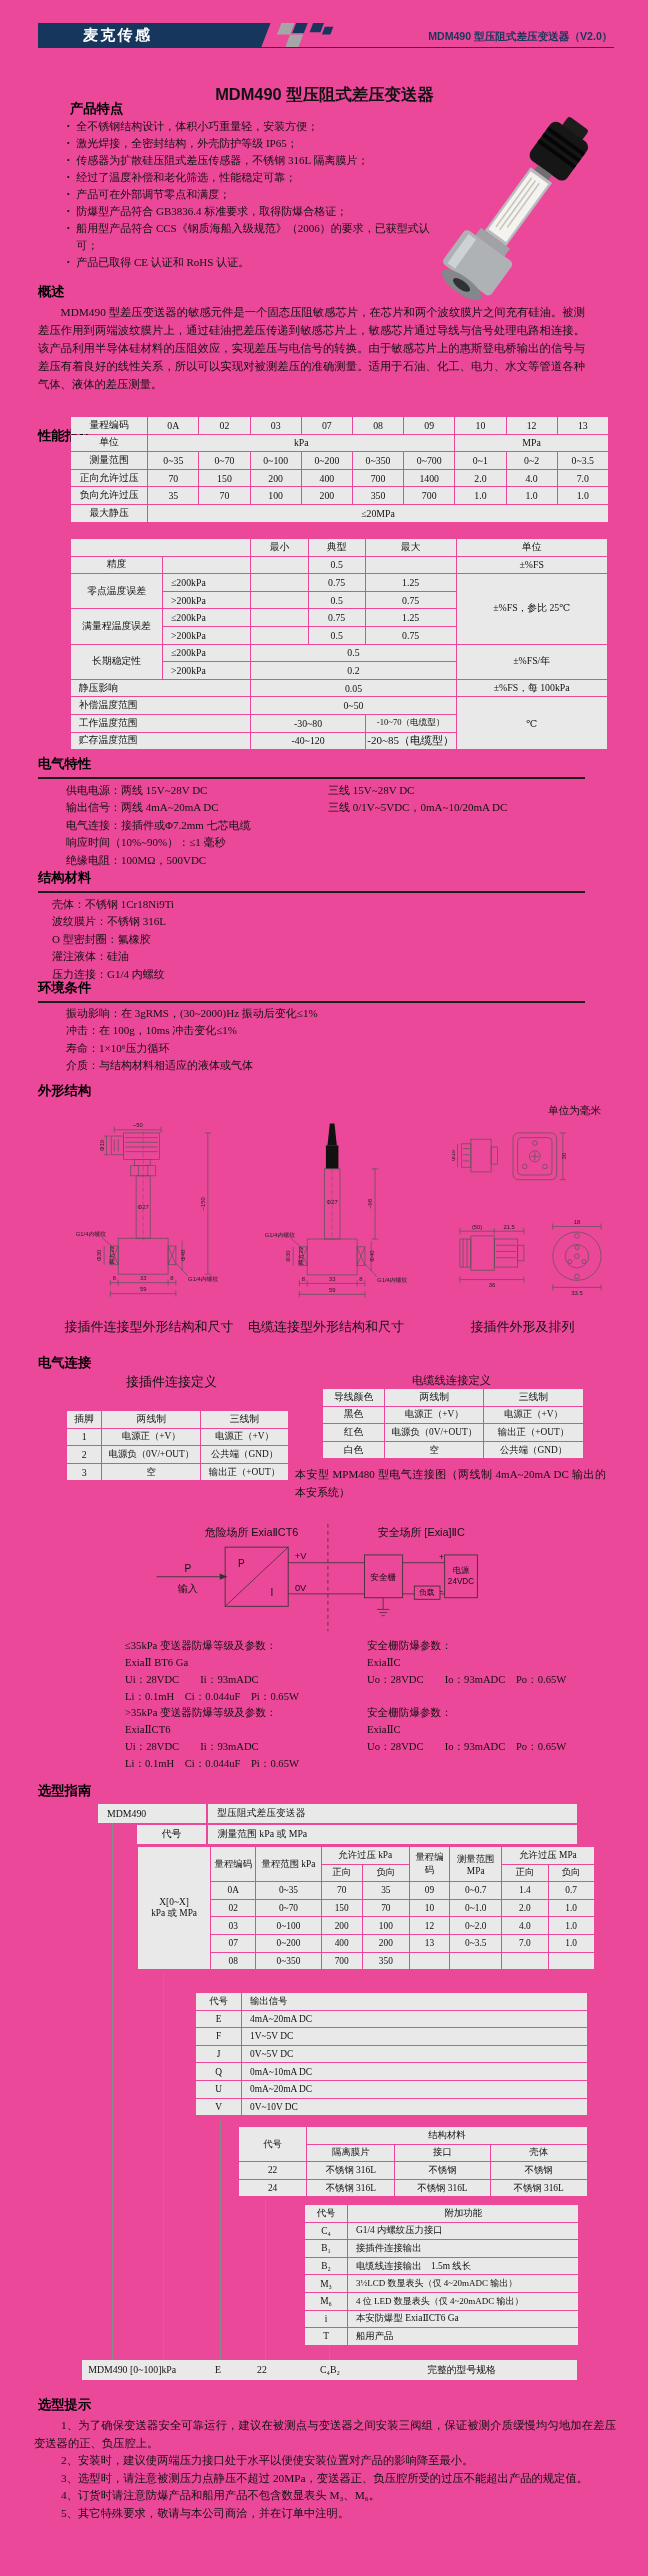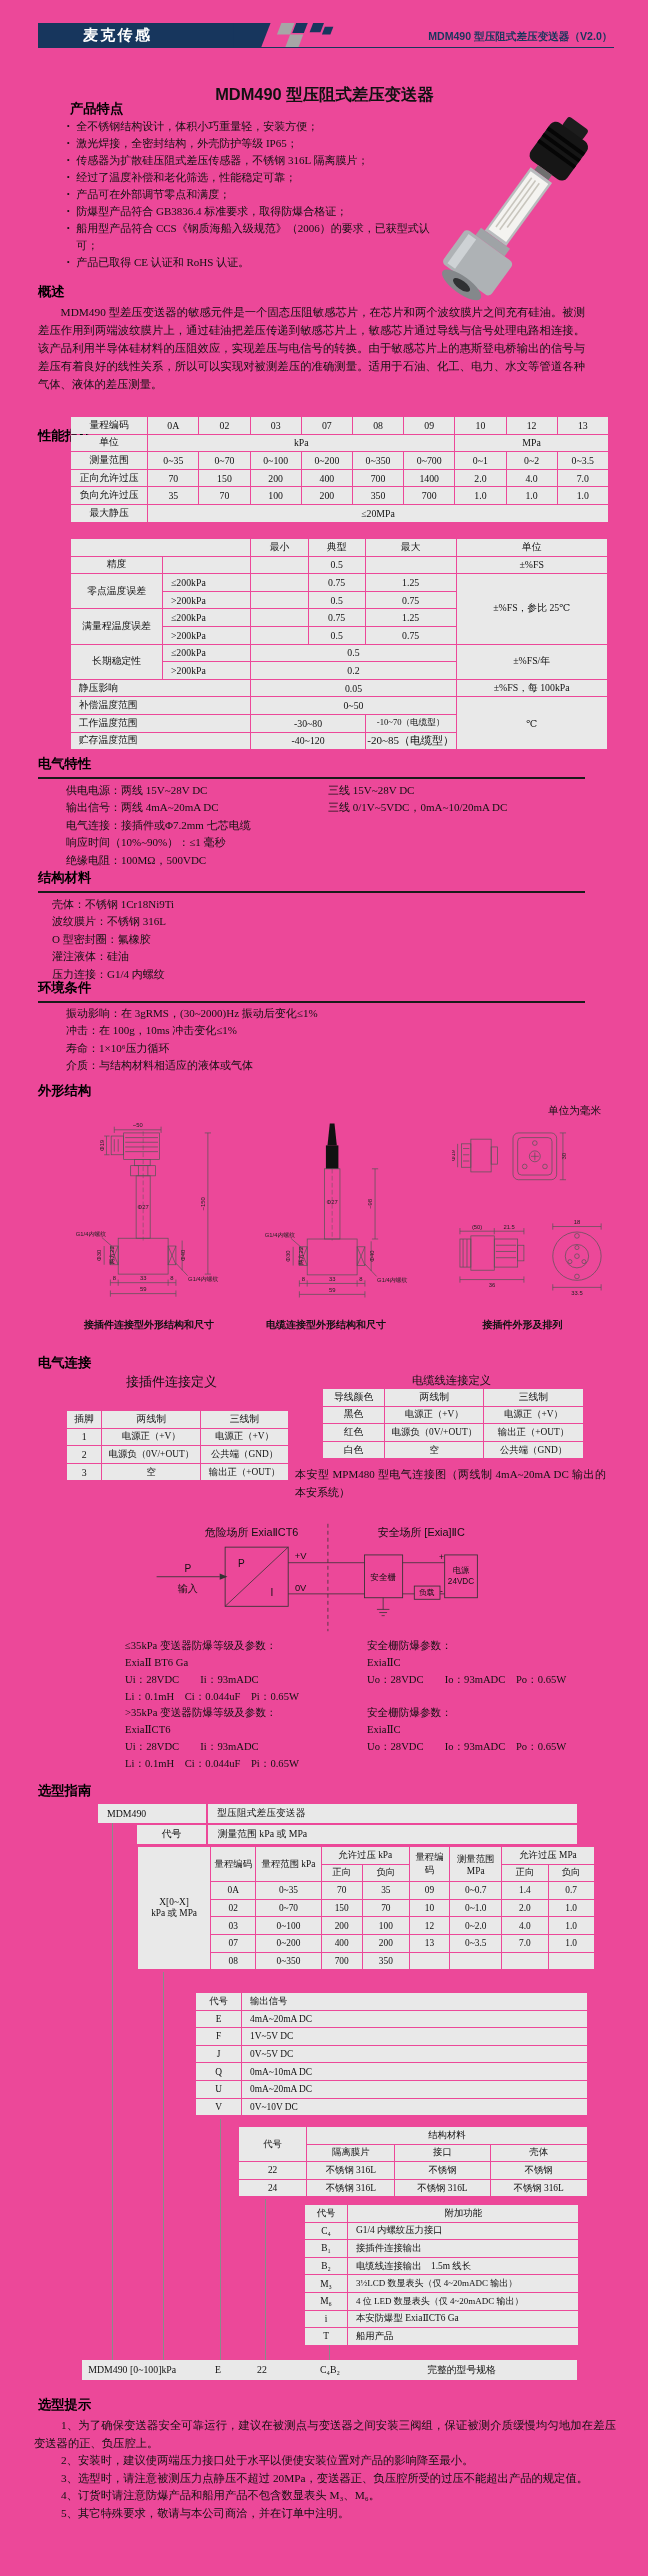--- a/index.html
+++ b/index.html
@@ -15,21 +15,21 @@
   .bullet::before{content:"\2022";position:absolute;left:0.8px;top:0;font-size:8.6px;}
   .para{font-size:11.3px;line-height:18px;text-indent:2em;text-align:justify;}
   .itemlist{font-size:11px;line-height:17.4px;white-space:nowrap;}
   .g{border-collapse:separate;border-spacing:1.6px;font-size:9.8px;table-layout:fixed;}
   .g td{background:#e9e9e9;text-align:center;vertical-align:middle;padding:0.8px 1.6px;height:15px;overflow:hidden;}
   .g .tl{text-align:left;padding-left:7.8px;}
   .g .nw{white-space:nowrap;}
   .ocell{background:#e9e9e9;display:flex;align-items:center;justify-content:center;height:19px;font-size:9.8px;}
   .oleft{justify-content:flex-start;padding-left:9.4px;box-sizing:border-box;}
   .vline{position:absolute;width:0.8px;background:#8a8a8a;}
-  .cap{font-family:"Liberation Sans","DejaVu Sans",sans-serif;font-weight:bold;font-size:10px;text-align:center;}
+  .cap{font-family:"Liberation Sans","DejaVu Sans",sans-serif;font-weight:normal;font-size:13px;text-align:center;}
   .exblk{font-size:10.6px;line-height:17px;white-space:nowrap;}
   .tips p{margin:0;font-size:11.3px;line-height:17.6px;text-indent:2.4em;text-align:justify;}
   svg text{font-family:"Liberation Sans","DejaVu Sans",sans-serif;}
 </style>
 </head>
 <body>
 
 <div id="page">
 
   <div class="abs" style="left:38px;top:23.4px;width:576px;height:24px;border-bottom:1.6px solid #17365d;">

